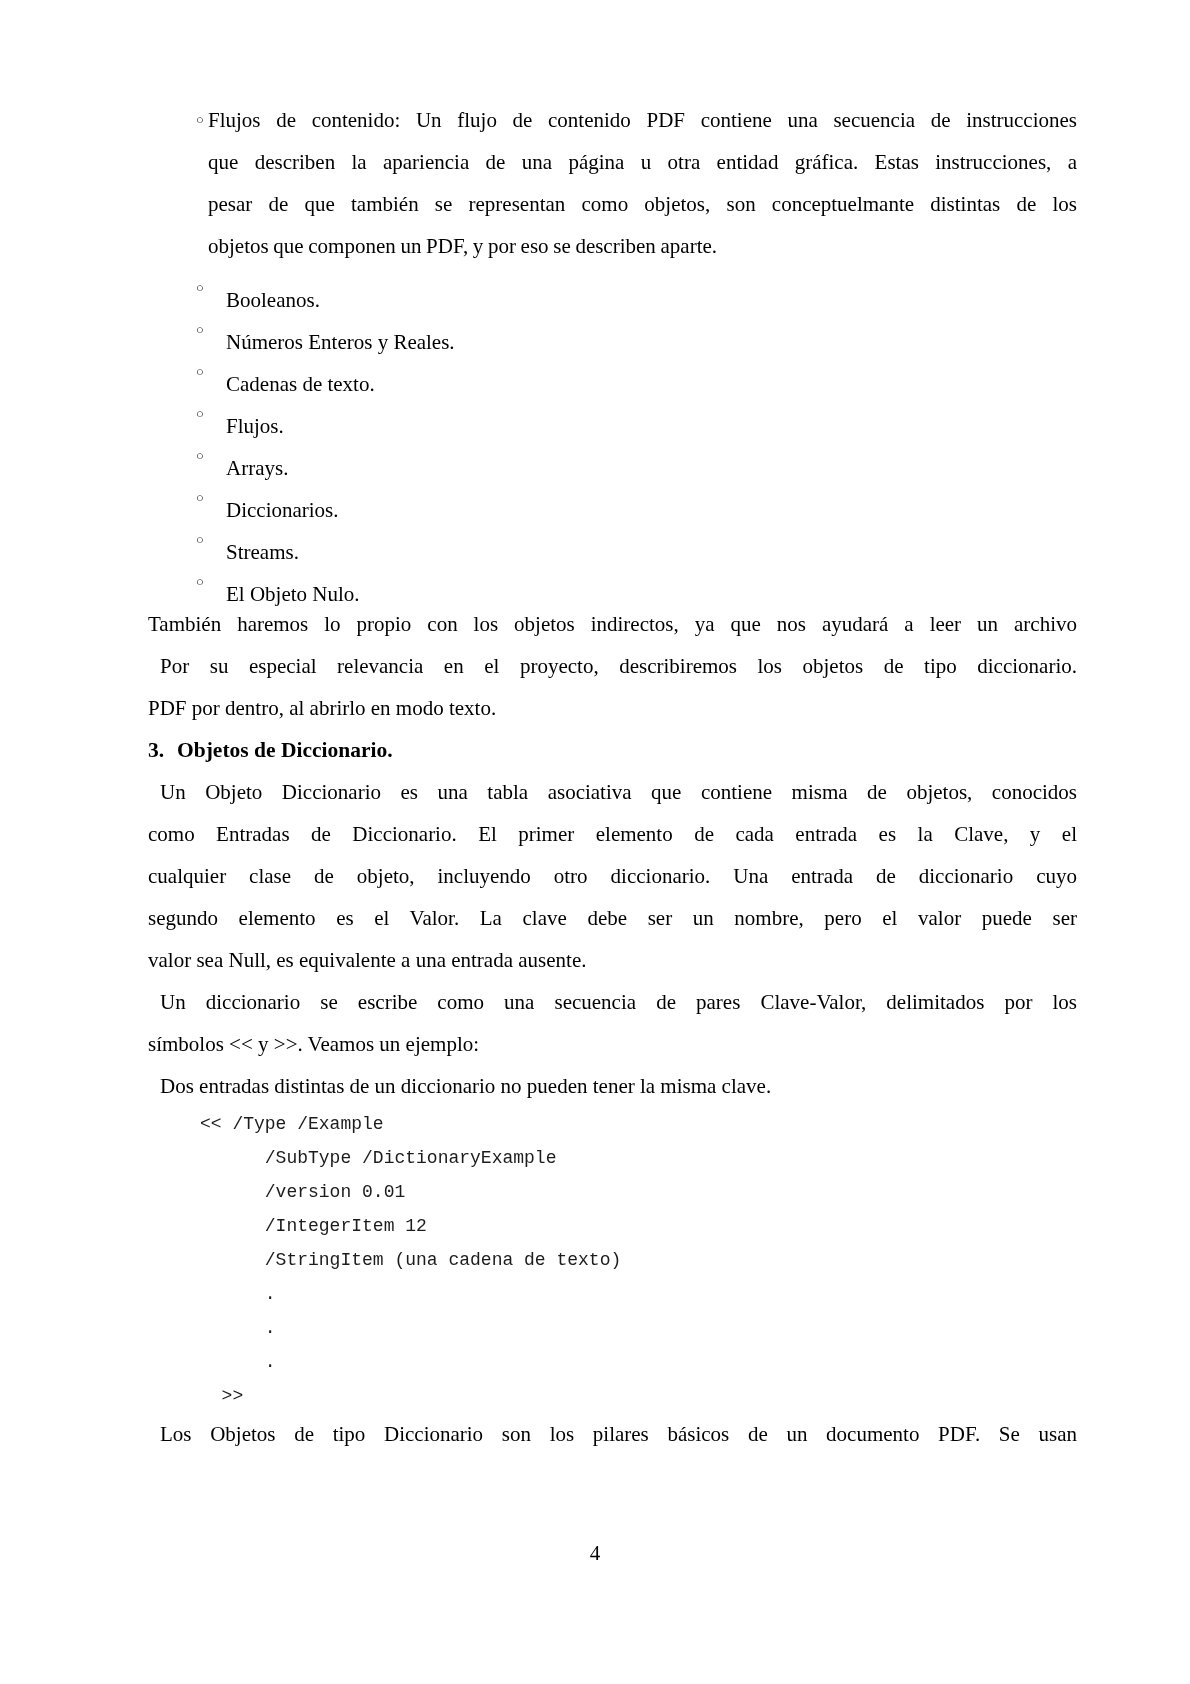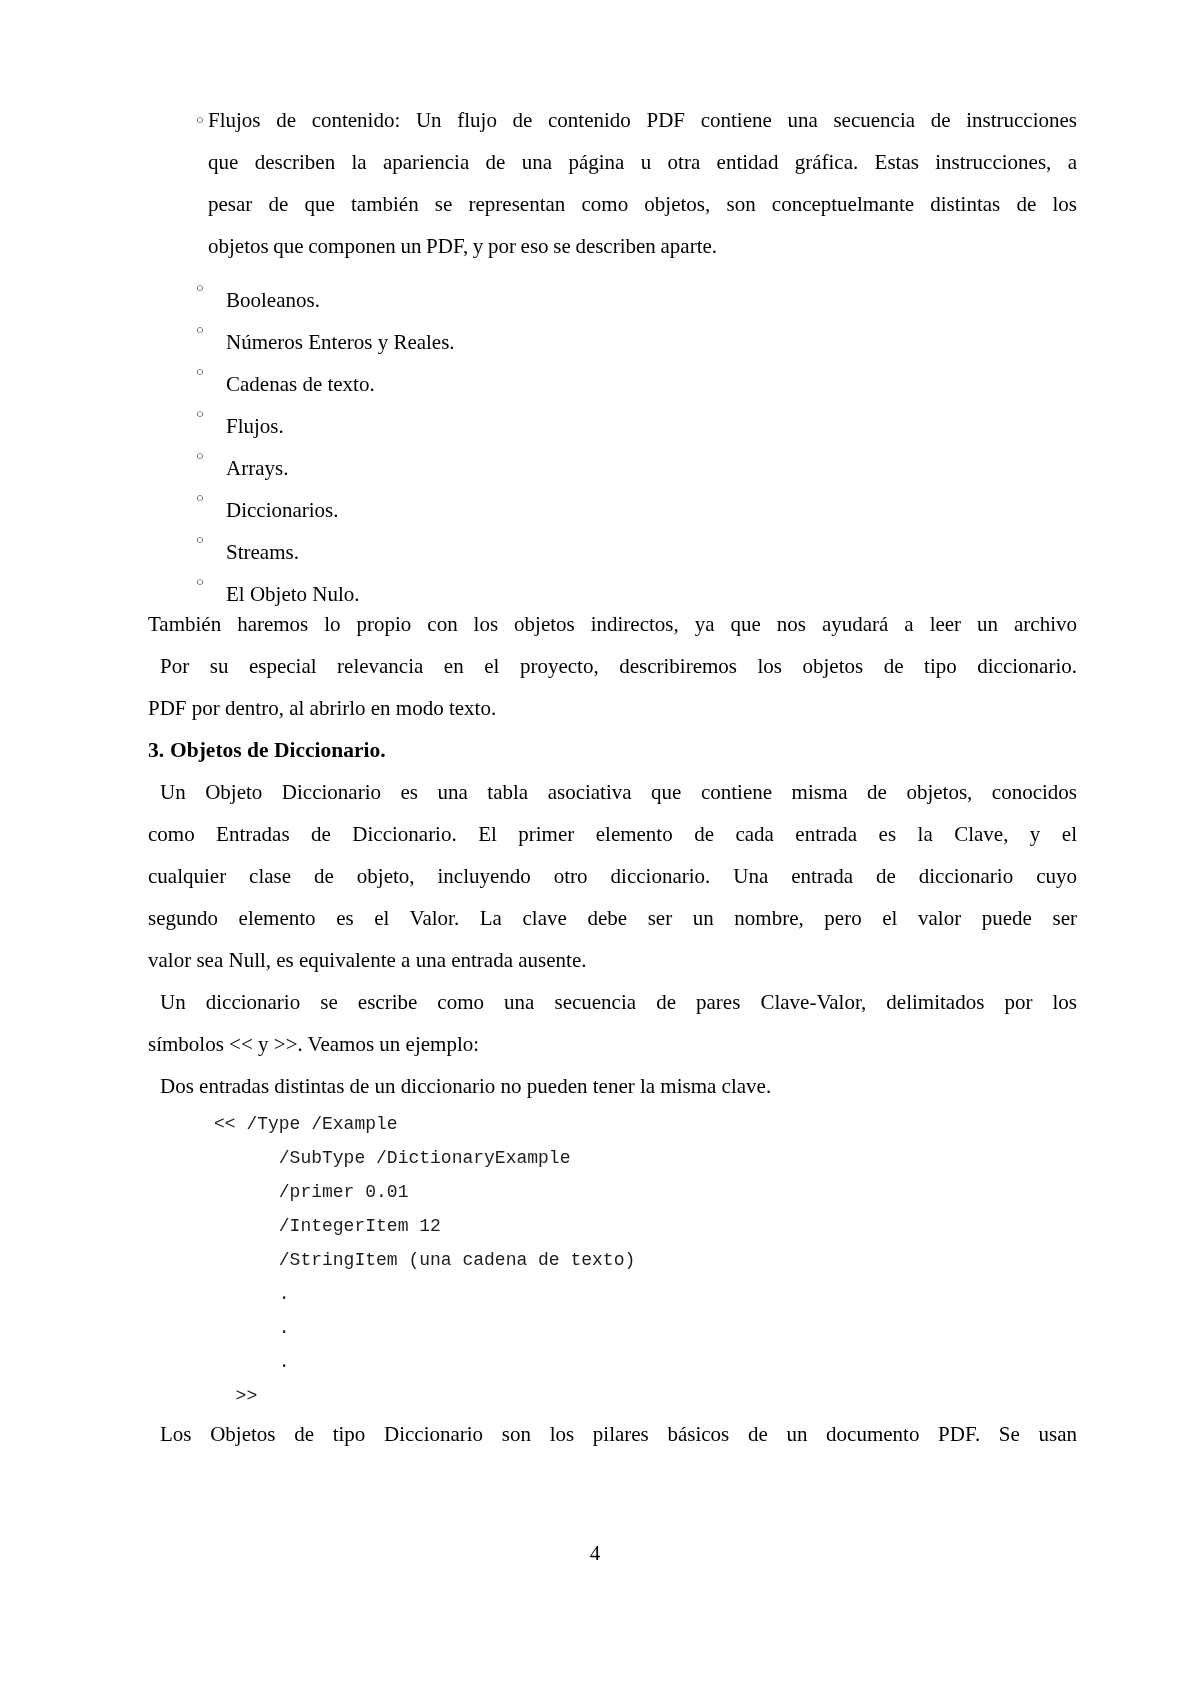--- a/index.html
+++ b/index.html
@@ -37,24 +37,24 @@
     position:absolute;left:48px;top:0;
     line-height:42px;font-size:13px;
   }
   .li-row .li-text{
     position:absolute;left:78px;top:12px;
     line-height:42px;white-space:nowrap;
   }
   
   .heading{position:relative;height:42px;font-weight:bold;font-size:21.5px;}
   .heading .h-num{position:absolute;left:0;top:0;line-height:42px;}
-  .heading .h-text{position:absolute;left:22px;top:0;line-height:42px;}
+  .heading .h-text{position:absolute;left:29px;top:0;line-height:42px;}
   
   .code{
-    margin-left:66px;
+    margin-left:52px;
     font-family:"Liberation Mono","DejaVu Sans Mono",monospace;
     font-size:18px;
     line-height:34px;
     color:#1c1c1c;
   }
   .code .code-line{white-space:pre;min-height:34px;}
   
   .footer{
     position:absolute;left:0;top:1532px;width:1190px;
     text-align:center;font-size:21px;line-height:42px;
@@ -134,21 +134,21 @@
       <div class="line">símbolos &lt;&lt; y &gt;&gt;. Veamos un ejemplo:</div>
     </div>
 
     <div>
       <div class="line fi">Dos entradas distintas de un diccionario no pueden tener la misma clave.</div>
     </div>
 
     <div class="code">
       <div class="code-line">&lt;&lt; /Type /Example</div>
       <div class="code-line">      /SubType /DictionaryExample</div>
-      <div class="code-line">      /primer 0.01</div>
+      <div class="code-line">      /version 0.01</div>
       <div class="code-line">      /IntegerItem 12</div>
       <div class="code-line">      /StringItem (una cadena de texto)</div>
       <div class="code-line">      .</div>
       <div class="code-line">      .</div>
       <div class="code-line">      .</div>
       <div class="code-line">  &gt;&gt;</div>
     </div>
 
     <div>
       <div class="line jl fi">Los Objetos de tipo Diccionario son los pilares básicos de un documento PDF. Se usan</div>

